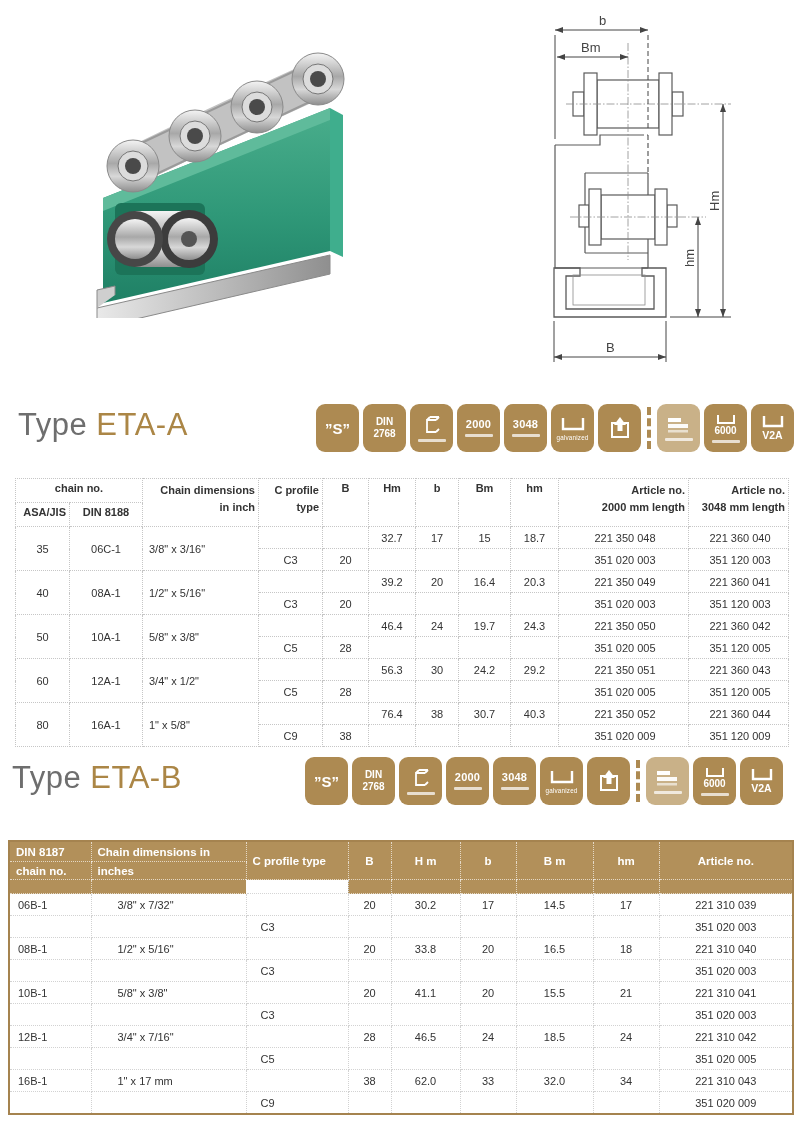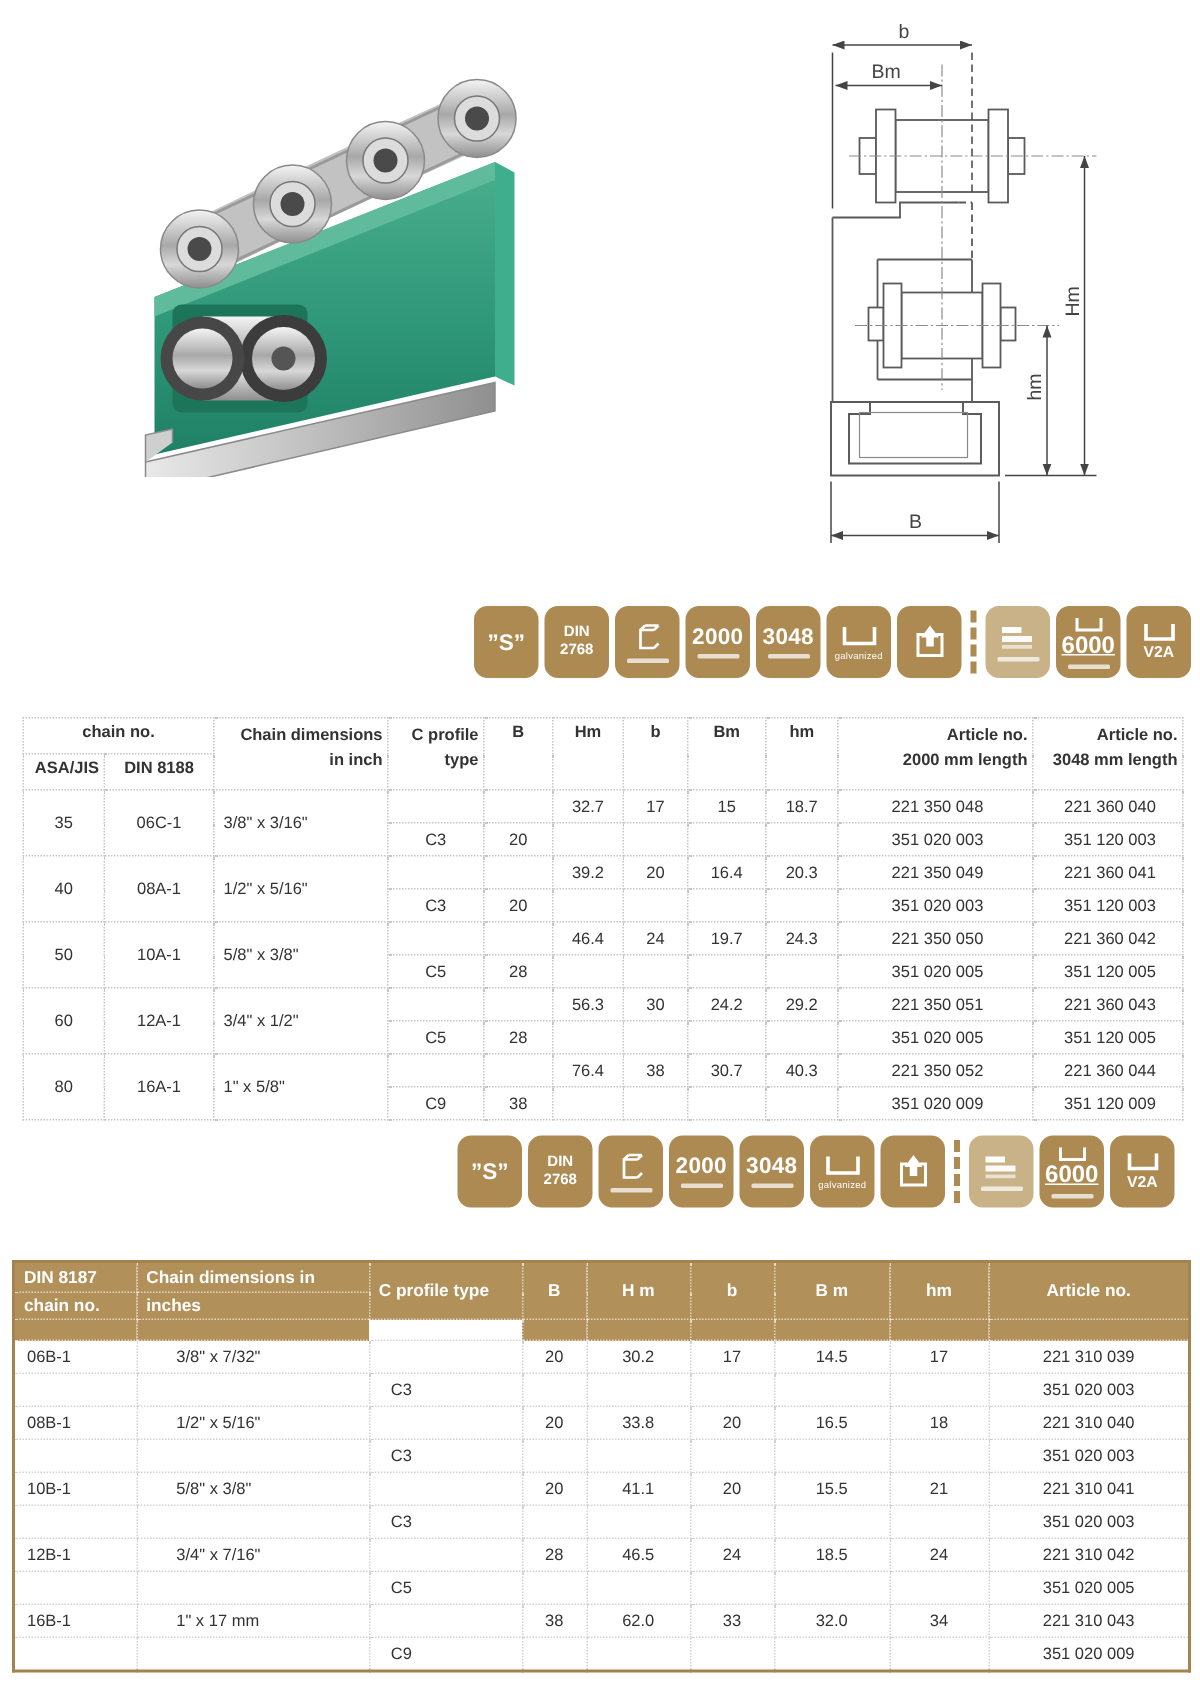--- a/index.html
+++ b/index.html
@@ -20,22 +20,22 @@
   
   .badges{position:absolute;display:flex;align-items:flex-start;gap:4px;}
   .badges-a{left:316px;top:404px;}
   .badges-b{left:305px;top:757px;}
   .badge{width:43px;height:48px;border-radius:9px;background:#ad8a52;color:#fff;
          display:flex;flex-direction:column;align-items:center;justify-content:center;
          gap:1px;flex:0 0 auto;}
   .badge-light{background:#c9b188;}
   .b-big{font-size:15px;font-weight:bold;}
   .b-line{font-size:10px;font-weight:bold;line-height:1.08;}
-  .b-num{font-size:15px;font-weight:bold;letter-spacing:.2px;line-height:1;}
-  .b-num-s{font-size:16px;font-weight:bold;line-height:1;text-decoration:underline;}
+  .b-num{font-size:11px;font-weight:bold;letter-spacing:.2px;line-height:1;}
+  .b-num-s{font-size:10px;font-weight:bold;line-height:1;}
   .b-cap{font-size:6.3px;letter-spacing:.2px;margin-top:1px;}
   .b-v2a{font-size:10.5px;font-weight:bold;line-height:1;}
   .b-fine{display:block;width:28px;height:3px;border-radius:1px;
           background:rgba(255,255,255,.72);margin-top:3px;}
   .badge-divider{align-self:center;height:42px;width:0;
                  border-left:4px dashed #ad8a52;margin:0 2px;}
 
   
   table{border-collapse:collapse;table-layout:fixed;}
   .ta{position:absolute;left:15px;top:478px;width:773px;font-size:11px;}
@@ -195,20 +195,21 @@
     </g>
     <g font-size="13" fill="#444" font-family="Liberation Sans, sans-serif">
       <text x="111" y="20">b</text>
       <text x="93" y="47">Bm</text>
       <text x="231" y="206" transform="rotate(-90 231 206)">Hm</text>
       <text x="206" y="262" transform="rotate(-90 206 262)">hm</text>
       <text x="118" y="347">B</text>
     </g>
   </svg>
 
+  <h2 class="sec-head h-a"><span>Type</span> <span class="accent">ETA-A</span></h2>
 
   <div class="badges badges-a">
     <div class="badge">
         <span class="b-big">”S”</span>
       </div>
     <div class="badge">
         <span class="b-line">DIN</span>
         <span class="b-line">2768</span>
       </div>
     <div class="badge">
@@ -422,20 +423,21 @@
           <td class="cc"></td>
           <td class="cc"></td>
           <td class="cc"></td>
           <td class="cc"></td>
           <td class="art">351 020 009</td>
           <td class="art">351 120 009</td>
         </tr>
       </tbody>
   </table>
 
+  <h2 class="sec-head h-b"><span>Type</span> <span class="accent">ETA-B</span></h2>
 
   <div class="badges badges-b">
     <div class="badge">
         <span class="b-big">”S”</span>
       </div>
     <div class="badge">
         <span class="b-line">DIN</span>
         <span class="b-line">2768</span>
       </div>
     <div class="badge">

